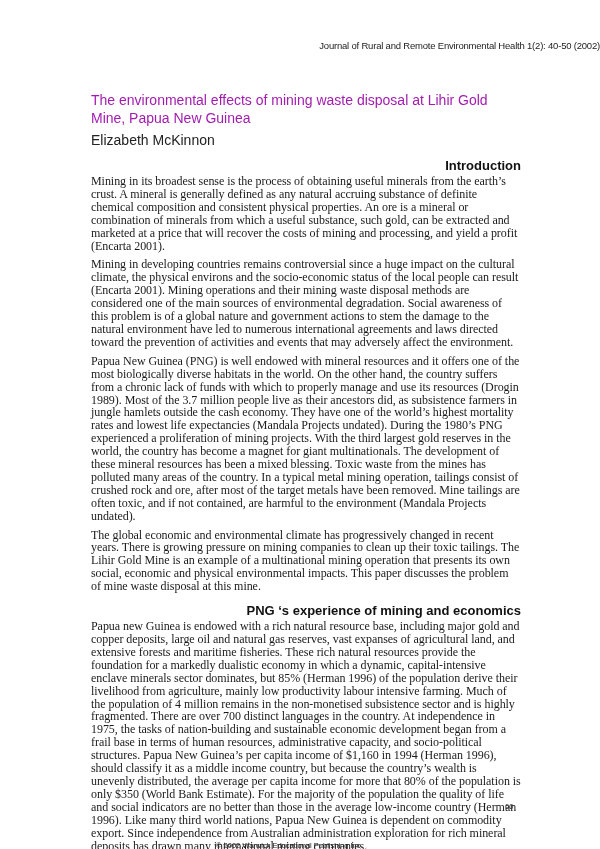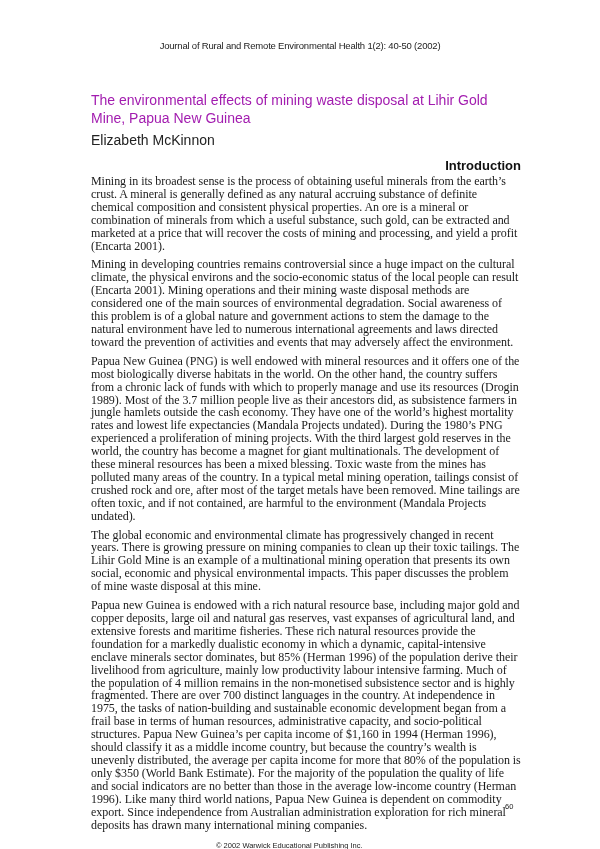--- a/index.html
+++ b/index.html
@@ -1,19 +1,19 @@
 <!DOCTYPE html>
 <html><head>
   <meta charset="utf-8">
   <style>
     html, body { margin: 0; padding: 0; background: #ffffff; }
     body { width: 600px; height: 849px; position: relative; overflow: hidden; }
     .page { position: absolute; left: 0; top: 0; width: 600px; height: 849px; }
     .running-head {
-      position: absolute; top: 40px; left: 0; width: 600px; text-align: center;
+      position: absolute; top: 40px; left: 0; width: 600px; text-align: right;
       font-family: "Liberation Sans", sans-serif; font-size: 9.5px; color: #222;
       letter-spacing: -0.2px;
     }
     .content { position: absolute; left: 91px; top: 92px; width: 430px; }
     .title {
       font-family: "Liberation Sans", sans-serif; font-size: 14px; line-height: 17.5px;
       color: #a21caf; margin: 0; font-weight: normal;
     }
     .author {
       font-family: "Liberation Sans", sans-serif; font-size: 14px; color: #222;
@@ -46,20 +46,21 @@
 
     <section>
       <h2 class="section-heading">Introduction</h2>
       <p class="para">Mining in its broadest sense is the process of obtaining useful minerals from the earth’s crust.  A mineral is generally defined as any natural accruing substance of definite chemical composition and consistent physical properties.  An ore is a mineral or combination of minerals from which a useful substance, such gold, can be extracted and marketed at a price that will recover the costs of mining and processing, and yield a profit (Encarta 2001).</p>
       <p class="para">Mining in developing countries remains controversial since a huge impact on the cultural climate, the physical environs and the socio-economic status of the local people can result (Encarta 2001). Mining operations and their mining waste disposal methods are considered one of the main sources of environmental degradation. Social awareness of this problem is of a global nature and government actions to stem the damage to the natural environment have led to numerous international agreements and laws directed toward the prevention of activities and events that may adversely affect the environment.</p>
       <p class="para">Papua New Guinea (PNG) is well endowed with mineral resources and it offers one of the most biologically diverse habitats in the world. On the other hand, the country suffers from a chronic lack of funds with which to properly manage and use its resources (Drogin 1989). Most of the 3.7 million people live as their ancestors did, as subsistence farmers in jungle hamlets outside the cash economy. They have one of the world’s highest mortality rates and lowest life expectancies (Mandala Projects undated). During the 1980’s PNG experienced a proliferation of mining projects. With the third largest gold reserves in the world, the country has become a magnet for giant multinationals.  The development of these mineral resources has been a mixed blessing. Toxic waste from the mines has polluted many areas of the country. In a typical metal mining operation, tailings consist of crushed rock and ore, after most of the target metals have been removed.  Mine tailings are often toxic, and if not contained, are harmful to the environment (Mandala Projects undated).</p>
       <p class="para">The global economic and environmental climate has progressively changed in recent years.  There is growing pressure on mining companies to clean up their toxic tailings. The Lihir Gold Mine is an example of a multinational mining operation that presents its own social, economic and physical environmental impacts. This paper discusses the problem of mine waste disposal at this mine.</p>
     </section>
 
     <section>
+      <h2 class="section-heading">PNG ‘s experience of mining and economics</h2>
       <p class="para">Papua new Guinea is endowed with a rich natural resource base, including major gold and copper deposits, large oil and natural gas reserves, vast expanses of agricultural land, and extensive forests and maritime fisheries.  These rich natural resources provide the foundation for a markedly dualistic economy in which a dynamic, capital-intensive enclave minerals sector dominates, but 85% (Herman 1996) of the population derive their livelihood from agriculture, mainly low productivity labour intensive farming. Much of the population of 4 million remains in the non-monetised subsistence sector and is highly fragmented. There are over 700 distinct languages in the country. At independence in 1975, the tasks of nation-building and sustainable economic development began from a frail base in terms of human resources, administrative capacity, and socio-political structures. Papua New Guinea’s per capita income of $1,160 in 1994 (Herman 1996), should classify it as a middle income country, but because the country’s wealth is unevenly distributed, the average per capita income for more that 80% of the population is only $350 (World Bank Estimate).  For the majority of the population the quality of life and social indicators are no better than those in the average low-income country (Herman 1996). Like many third world nations, Papua New Guinea is dependent on commodity export.  Since independence from Australian administration exploration for rich mineral deposits has drawn many international mining companies.</p>
     </section>
   </div>
 
   <div class="footer">
     <span class="footer-copy">© 2002 Warwick Educational Publishing Inc.</span>
     <span class="footer-page">60</span>
   </div>
 </div>
 

